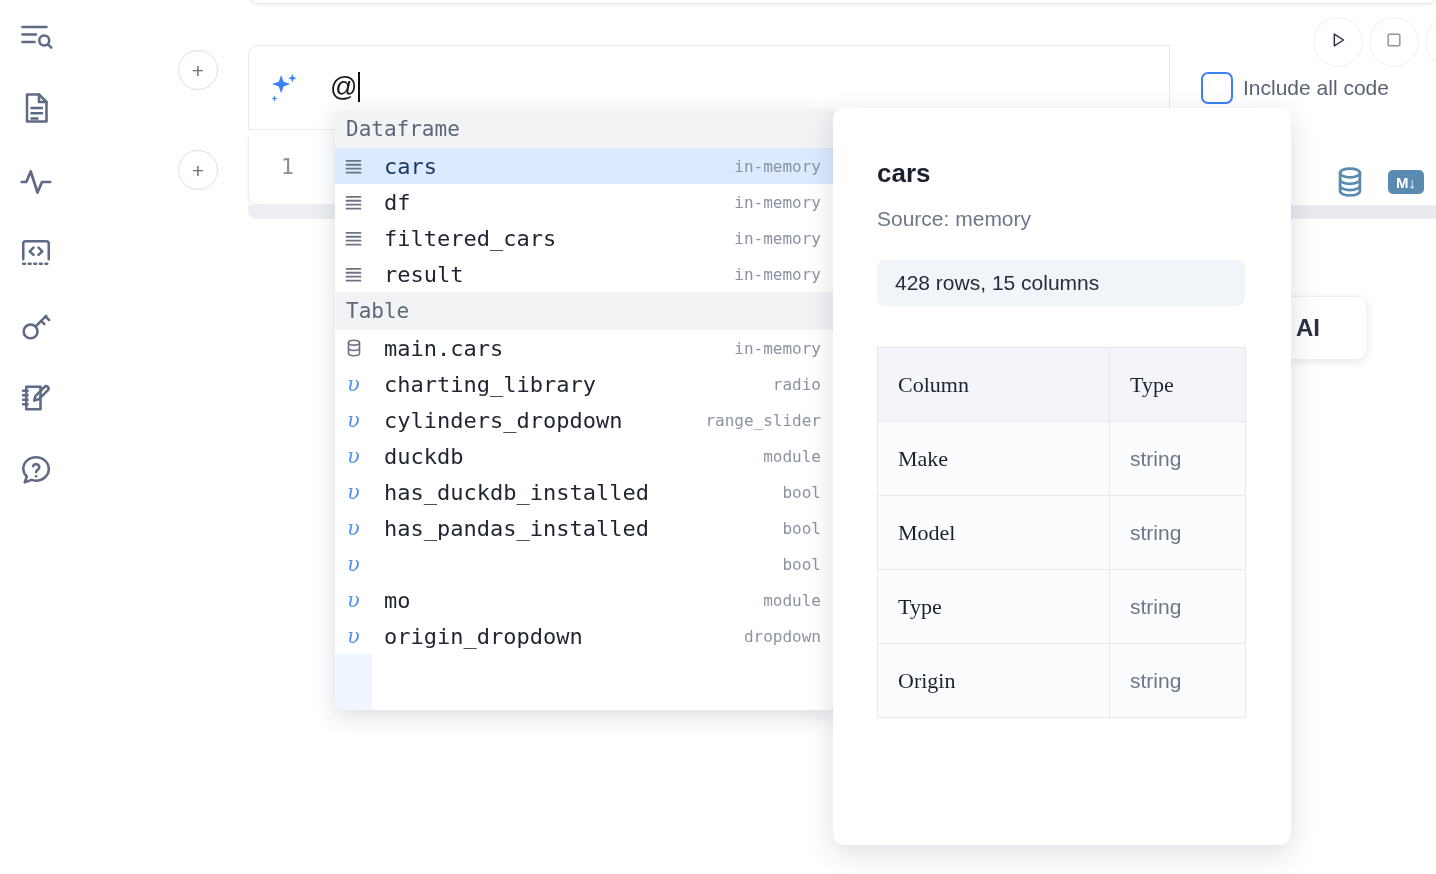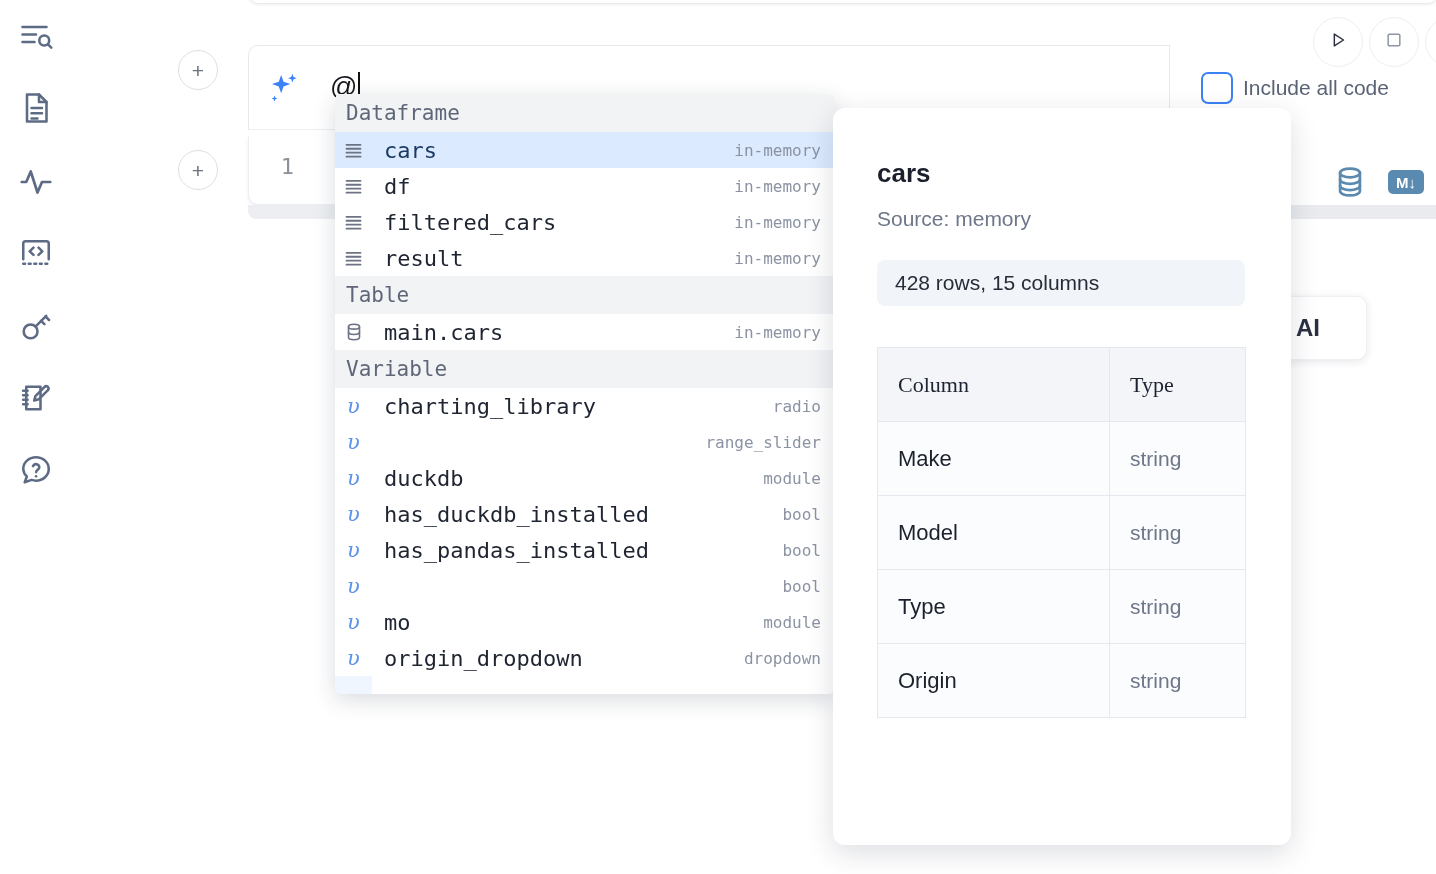--- a/index.html
+++ b/index.html
@@ -72,21 +72,21 @@
              font-family:"Liberation Sans", sans-serif; cursor:pointer; }
 
   
   .bg-card { position:absolute; left:1185px; top:296px; width:182px; height:64px;
              background:#ffffff; border:1px solid #eef0f3; border-radius:10px;
              box-shadow:0 2px 8px rgba(20,30,60,.10);
              display:flex; align-items:center; justify-content:flex-end;
              padding-right:46px; font-size:24px; font-weight:bold; color:#2c3140; }
 
   
-  .ac { position:absolute; left:335px; top:94px; width:500px; height:600px;
+  .ac { position:absolute; left:335px; top:110px; width:500px; height:600px;
         background:#ffffff; border-radius:6px;
         box-shadow:0 6px 22px rgba(25,35,60,.16); overflow:hidden; }
   .ac-gutter { position:absolute; left:0; top:0; width:37px; height:600px; background:#f1f3f5; }
   .ac-gutter-var { position:absolute; left:0; top:295px; width:37px; height:305px; background:#eff6ff; }
   .ac-section { position:relative; height:38px; background:#f1f3f5; color:#5e6678;
                 font-family:"DejaVu Sans Mono", monospace; font-size:21px;
                 display:flex; align-items:center; padding-left:11px; }
   .ac-row { position:relative; height:36px; display:flex; align-items:center; cursor:pointer;
             background:#ffffff; }
   .ac-row.sel { background:#dbeafe; }
@@ -109,21 +109,21 @@
   .pv-badge { position:absolute; left:44px; top:152px; width:368px; height:46px;
               background:#f1f4f8; border-radius:8px; display:flex; align-items:center;
               padding-left:18px; font-size:21px; color:#262c38; }
 
   table.pv-tbl { position:absolute; left:44px; top:239px; width:368px; border-collapse:collapse;
                  table-layout:fixed; }
   table.pv-tbl th, table.pv-tbl td { border:1px solid #e5e9ef; height:74px; padding:0 20px;
                                      text-align:left; vertical-align:middle; }
   table.pv-tbl th { background:#f3f5f9; font-size:22px; font-weight:normal; color:#1d2330;
                     font-family:Liberation Serif, serif; }
-  table.pv-tbl td.colname { font-family:Liberation Sans, sans-serif; font-size:22px; color:#1b212d;
+  table.pv-tbl td.colname { font-family:Liberation Serif, serif; font-size:22px; color:#1b212d;
                             background:#fbfcfd; }
   table.pv-tbl td.coltype { font-size:21px; color:#6e7789; background:#fbfcfd; }
   table.pv-tbl col.c1 { width:232px; }
   table.pv-tbl col.c2 { width:136px; }
 </style>
 </head>
 <body>
 
 <div id="root">
 
@@ -305,28 +305,28 @@
           <span class="ac-ico">
             <svg width="20" height="20" viewBox="0 0 24 24" fill="none" stroke="currentColor" stroke-width="1.9" stroke-linecap="round" stroke-linejoin="round">
               <ellipse cx="12" cy="5.6" rx="6.6" ry="2.9"></ellipse>
               <path d="M5.4 5.6v12.8c0 1.6 3 2.9 6.6 2.9s6.6-1.3 6.6-2.9V5.6"></path>
               <path d="M5.4 12c0 1.6 3 2.9 6.6 2.9s6.6-1.3 6.6-2.9"></path>
             </svg>
           </span>
           <span class="ac-name">main.cars</span>
           <span class="ac-type">in-memory</span>
         </div>
-        <div class="ac-section">Variable</div>
         <div class="ac-row">
           <span class="ac-ico varico">υ</span>
           <span class="ac-name">charting_library</span>
           <span class="ac-type">radio</span>
         </div>
         <div class="ac-row">
           <span class="ac-ico varico">υ</span>
+          <span class="ac-name">cylinders_dropdown</span>
           <span class="ac-type">range_slider</span>
         </div>
         <div class="ac-row">
           <span class="ac-ico varico">υ</span>
           <span class="ac-name">duckdb</span>
           <span class="ac-type">module</span>
         </div>
         <div class="ac-row">
           <span class="ac-ico varico">υ</span>
           <span class="ac-name">has_duckdb_installed</span>

